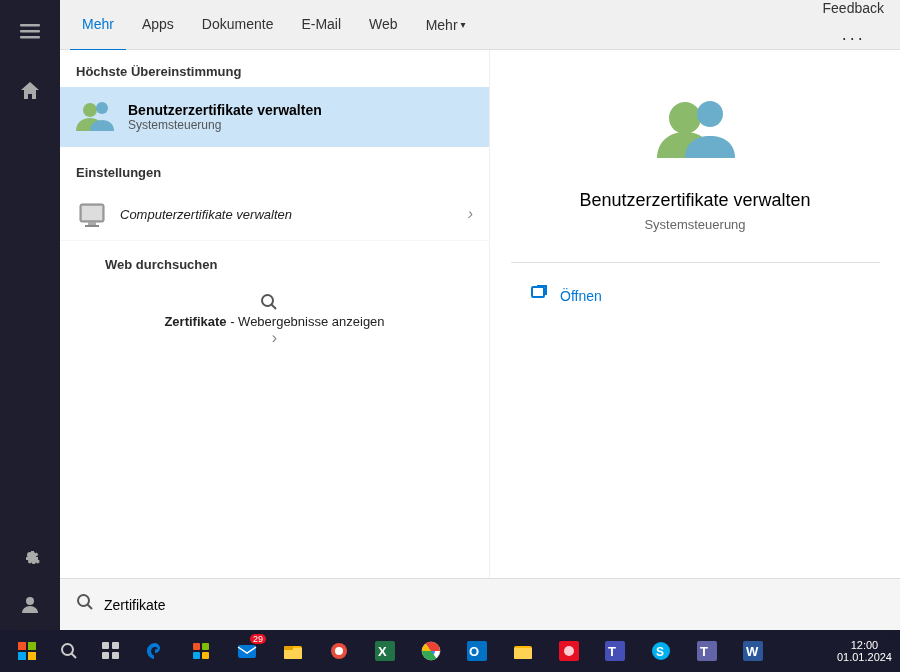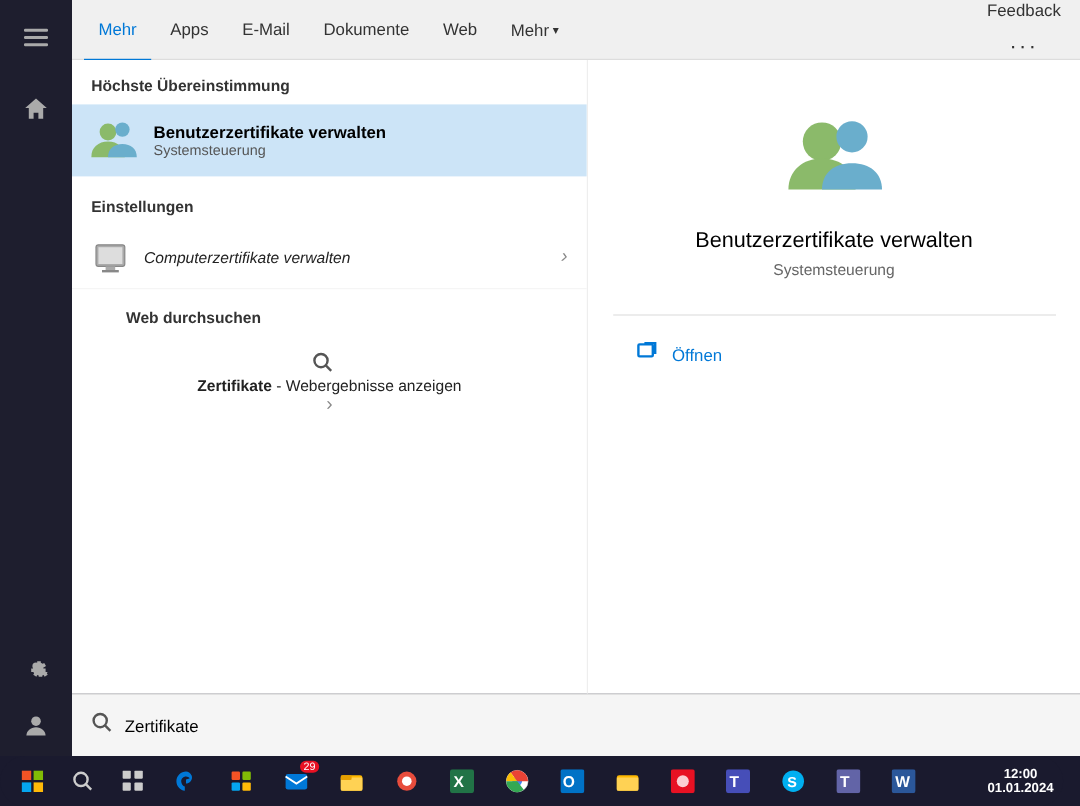--- a/index.html
+++ b/index.html
@@ -91,33 +91,33 @@
     .search-icon-bottom { font-size: 18px; color: #555; }
     .search-input {
       flex: 1; border: none; background: transparent; font-size: 14px; color: #000; outline: none;
     }
 
     
     .chevron::after { content: '›'; font-size: 16px; color: #888; }
 
     
     .win-taskbar {
-      position: absolute; left: 0; right: 14px; bottom: 0; height: 42px;
+      position: absolute; left: 0; right: 0; bottom: 0; height: 42px;
       background: #1a1a2e; display: flex; align-items: center; gap: 4px;
       padding: 0 8px; z-index: 100; border-radius: 21px;
     }
     .win-btn {
       width: 38px; height: 38px; display: flex; align-items: center; justify-content: center;
       cursor: pointer; border-radius: 2px; color: #fff; font-size: 16px;
     }
     .taskbar-app {
       width: 42px; height: 38px; display: flex; align-items: center; justify-content: center;
       cursor: pointer; border-radius: 2px;
     }
-    .taskbar-right { margin-left: auto; display: flex; align-items: flex-end; gap: 2px; font-weight: bold; }
+    .taskbar-right { margin-left: auto; display: flex; align-items: flex-end; gap: 2px; }
     .taskbar-time { color: #fff; font-size: 11px; text-align: center; }
 
     
     .main-area {
       position: absolute; left: 60px; top: 0; right: 0; bottom: 42px;
     }
     .top-bar-inner {
       position: absolute; top: 0; left: 0; right: 0; height: 50px;
       background: #f0f0f0; display: flex; align-items: center; border-bottom: 1px solid #ddd;
     }
@@ -176,22 +176,22 @@
       </svg>
   </div>
 </div>
 
 <div class="main-area">
 
   <div class="top-bar-inner">
     <div class="top-tabs">
       <div class="top-tab active">Mehr</div>
       <div class="top-tab">Apps</div>
+      <div class="top-tab">Dokumente</div>
       <div class="top-tab">E-Mail</div>
-      <div class="top-tab">Dokumente</div>
       <div class="top-tab">Web</div>
       <div class="mehr-tab">
         <span>Mehr</span>
         <span style="font-size:10px;">▾</span>
       </div>
     </div>
     <div class="top-right">
       <span class="feedback-link">Feedback</span>
       <span class="more-dots">···</span>
     </div>

